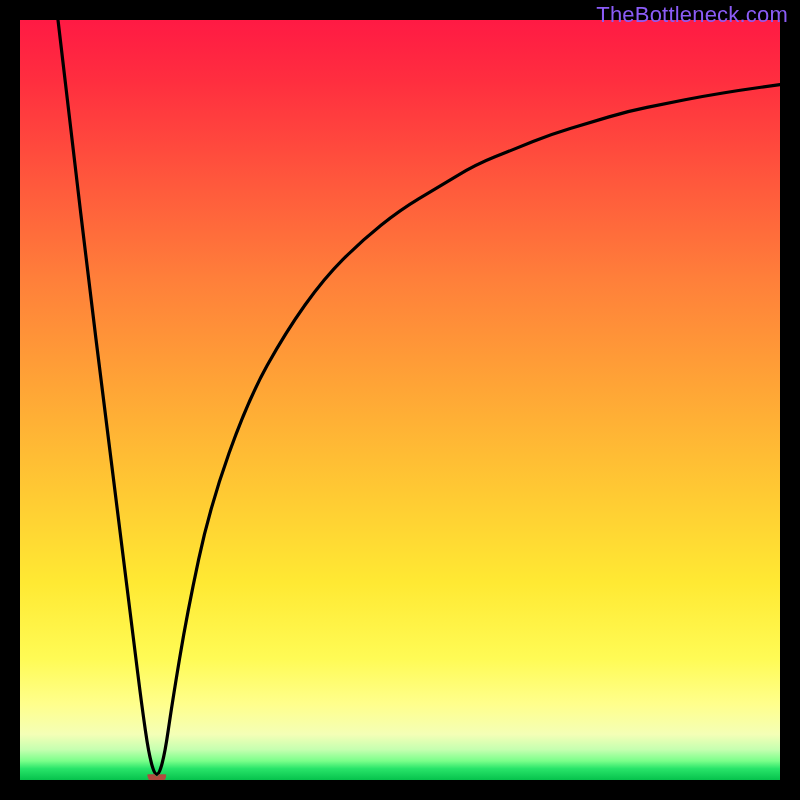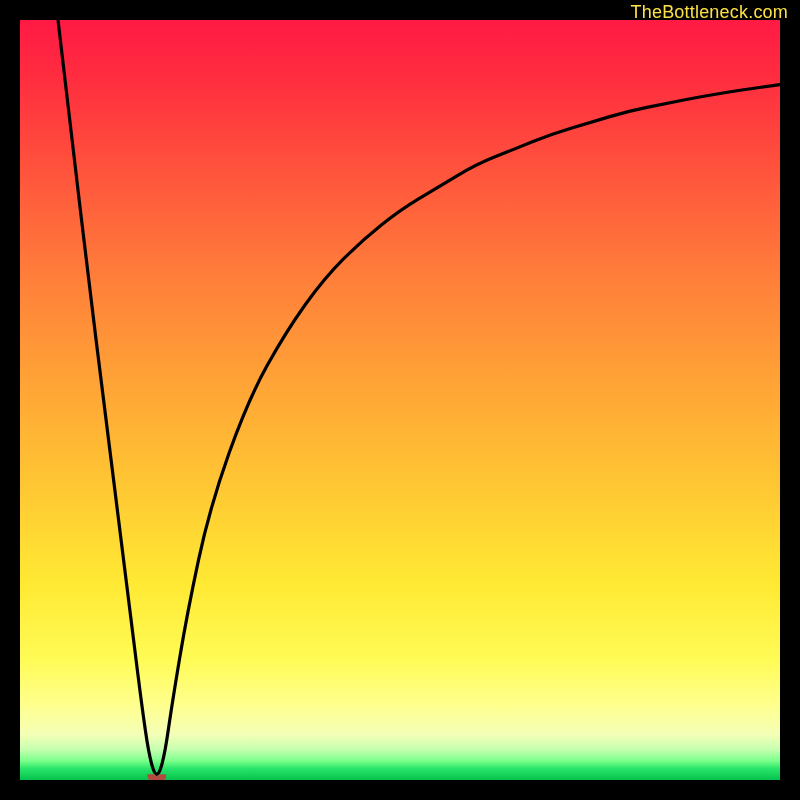--- a/index.html
+++ b/index.html
@@ -14,22 +14,22 @@
   .frame {
     position: relative;
     width: 800px;
     height: 800px;
     background: #000;
   }
   .watermark {
     position: absolute;
     top: 2px;
     right: 12px;
-    color: #fde047;
-    font-size: 18px;
+    color: #8b5cf6;
+    font-size: 22px;
     letter-spacing: 0.2px;
     z-index: 50;
     user-select: none;
   }
   .plot-area {
     position: absolute;
     left: 20px;
     top: 20px;
     width: 760px;
     height: 760px;

